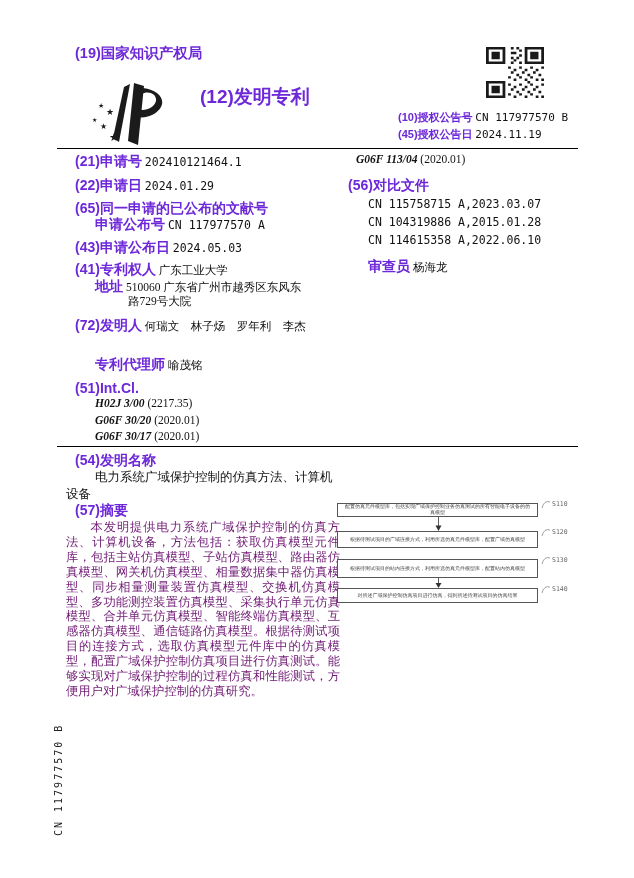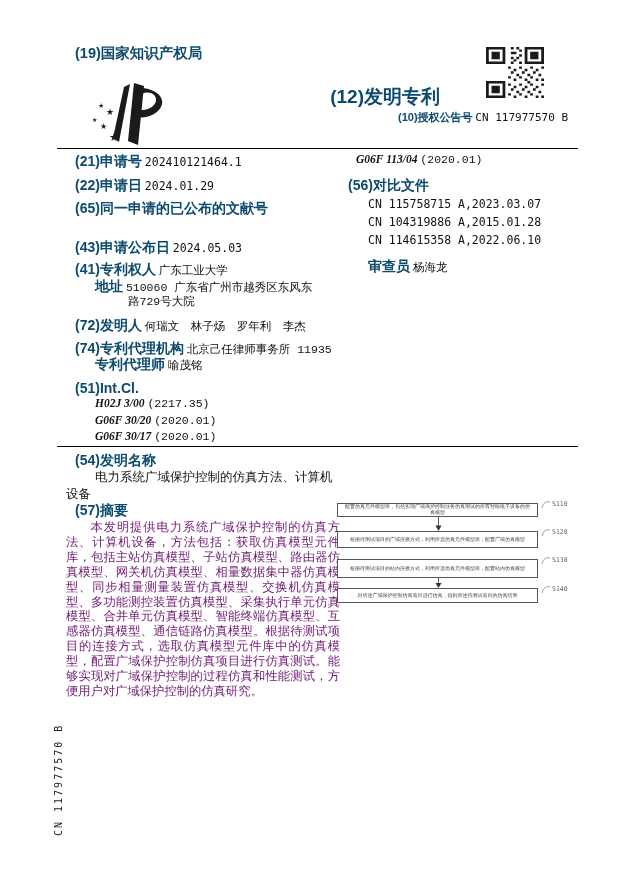--- a/index.html
+++ b/index.html
@@ -1,41 +1,41 @@
 <!DOCTYPE html>
 <html><head>
 <meta charset="utf-8">
 <style>
   html,body{margin:0;padding:0;background:#fff;}
   .page{position:relative;width:634px;height:878px;background:#ffffff;overflow:hidden;
         font-family:"Liberation Serif",serif;color:#111;}
   .abs{position:absolute;}
-  .lbl{font-family:"Liberation Sans",sans-serif;font-weight:700;color:#0c4a6e;}
-  .ser{font-family:Liberation Mono, monospace;}
+  .lbl{font-family:"Liberation Sans",sans-serif;font-weight:700;color:#6d28d9;}
+  .ser{font-family:Liberation Serif, serif;}
   .mono{font-family:"DejaVu Sans Mono",monospace;}
   .nowrap{white-space:nowrap;}
   .rule{position:absolute;left:57px;width:521px;border-top:1.6px solid #000;height:0;}
   .field{position:absolute;font-size:11.5px;white-space:nowrap;}
   .field .lbl{font-size:14px;}
   .ipc-code{font-family:"Liberation Serif",serif;font-style:italic;font-weight:700;}
   .abstract{position:absolute;left:66px;top:520px;width:274px;font-size:12.3px;
             line-height:14.9px;text-align:justify;text-indent:2em;color:#701a75;}
   .fc{position:absolute;left:337px;top:500px;width:245px;height:115px;}
   .fc-box{position:absolute;left:0;width:201px;border:0.8px solid #555;box-sizing:border-box;
           display:flex;align-items:center;justify-content:center;text-align:center;
           font-size:5px;line-height:6px;color:#444;padding:1px 5px;background:#fff;}
   .fc-label{position:absolute;left:204px;font-size:6.5px;color:#666;
             font-family:"DejaVu Sans Mono",monospace;display:flex;align-items:flex-end;}
   .fc-label svg{margin-right:1px;}
   .fc-arrow{position:absolute;left:97px;}
   .side-code{position:absolute;left:53px;top:702px;height:134px;writing-mode:vertical-rl;
              transform:rotate(180deg);font-family:"DejaVu Sans Mono",monospace;font-size:10px;
              letter-spacing:2px;color:#222;white-space:nowrap;}
   .hdr-office{position:absolute;left:75px;top:44px;font-size:14.5px;}
-  .hdr-type{position:absolute;left:200px;top:84px;width:240px;text-align:right;font-size:19px;}
+  .hdr-type{position:absolute;left:200px;top:84px;width:240px;text-align:left;font-size:19px;}
   .grant-block{position:absolute;left:398px;top:109px;font-size:11px;line-height:17px;}
   .grant-block .mono{font-size:11px;}
   .pages-note{position:absolute;left:356px;top:429px;font-size:11.5px;}
 </style>
 </head>
 <body>
 
 <div class="page">
 
   <div class="hdr-office lbl">(19)国家知识产权局</div>
@@ -60,57 +60,61 @@
     <path fill="#1a1a1a" fill-rule="evenodd" d="M14,0h7v7h-7zM15,1h5v5h-5zM16,2h3v3h-3z"></path>
     <path fill="#1a1a1a" fill-rule="evenodd" d="M0,14h7v7h-7zM1,15h5v5h-5zM2,16h3v3h-3z"></path>
     <path fill="#1a1a1a" d="M9,0h1v1h-1zM11,0h1v1h-1zM12,1h1v1h-1zM9,2h2v1h-2zM12,3h1v1h-1zM9,4h1v1h-1zM11,4h1v1h-1zM10,5h1v1h-1zM9,6h1v1h-1zM12,6h1v1h-1zM8,8h1v1h-1zM12,8h1v1h-1zM16,8h1v1h-1zM20,8h1v1h-1zM10,9h1v1h-1zM14,9h1v1h-1zM18,9h1v1h-1zM9,10h1v1h-1zM13,10h1v1h-1zM17,10h1v1h-1zM11,11h1v1h-1zM15,11h1v1h-1zM19,11h1v1h-1zM8,12h1v1h-1zM12,12h1v1h-1zM16,12h1v1h-1zM10,13h1v1h-1zM14,13h1v1h-1zM18,13h1v1h-1zM20,13h1v1h-1zM15,14h1v1h-1zM8,15h1v1h-1zM12,15h1v1h-1zM16,15h1v1h-1zM20,15h1v1h-1zM10,16h1v1h-1zM14,16h1v1h-1zM18,16h1v1h-1zM9,17h1v1h-1zM13,17h1v1h-1zM17,17h1v1h-1zM11,18h1v1h-1zM15,18h1v1h-1zM19,18h1v1h-1zM8,19h1v1h-1zM12,19h1v1h-1zM16,19h1v1h-1zM10,20h1v1h-1zM14,20h1v1h-1zM18,20h1v1h-1zM20,20h1v1h-1z"></path>
   </svg>
 
   <div class="grant-block nowrap">
     <div>
       <span class="lbl">(10)授权公告号</span>
       <span class="mono">CN 117977570 B</span>
     </div>
+    <div>
+      <span class="lbl">(45)授权公告日</span>
+      <span class="mono">2024.11.19</span>
+    </div>
   </div>
 
   <div class="rule" style="top:148px"></div>
 
   <div class="field" style="left:75px;top:153px">
     <span class="lbl">(21)申请号</span>
     <span class="mono">202410121464.1</span>
   </div>
   <div class="field" style="left:75px;top:177px">
     <span class="lbl">(22)申请日</span>
     <span class="mono">2024.01.29</span>
   </div>
   <div class="field" style="left:75px;top:200px">
     <span class="lbl">(65)同一申请的已公布的文献号</span>
   </div>
+  <div class="field" style="left:95px;top:216px">
+    <span class="lbl">申请公布号</span>
+    <span class="mono">CN 117977570 A</span>
+  </div>
   <div class="field" style="left:75px;top:239px">
     <span class="lbl">(43)申请公布日</span>
     <span class="mono">2024.05.03</span>
   </div>
   <div class="field" style="left:75px;top:261px">
     <span class="lbl">(41)专利权人</span>
     <span class="ser">广东工业大学</span>
   </div>
   <div class="field" style="left:95px;top:278px">
     <span class="lbl">地址</span>
     <span class="ser">510060 广东省广州市越秀区东风东</span>
   </div>
   <div class="field" style="left:128px;top:294px">
     <span class="ser">路729号大院</span>
   </div>
   <div class="field" style="left:75px;top:317px">
     <span class="lbl">(72)发明人</span>
     <span class="ser">何瑞文　林子炀　罗年利　李杰</span>
-  </div>
-  <div class="field" style="left:75px;top:340px">
-    <span class="lbl">(74)专利代理机构</span>
-    <span class="ser">北京己任律师事务所 11935</span>
   </div>
   <div class="field" style="left:95px;top:356px">
     <span class="lbl">专利代理师</span>
     <span class="ser">喻茂铭</span>
   </div>
   <div class="field" style="left:75px;top:380px">
     <span class="lbl">(51)Int.Cl.</span>
   </div>
   <div class="field" style="left:95px;top:397px">
     <span class="ipc-code">H02J 3/00</span>

